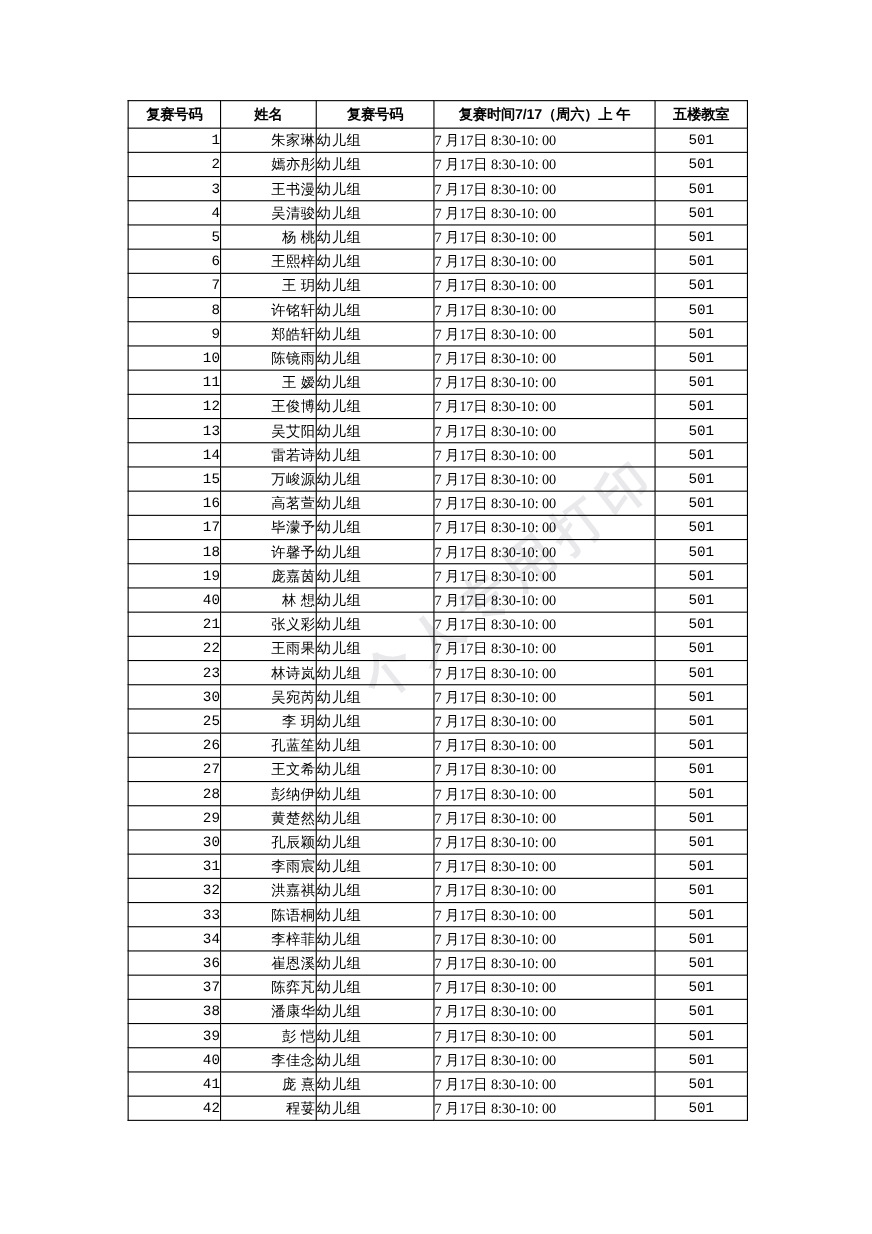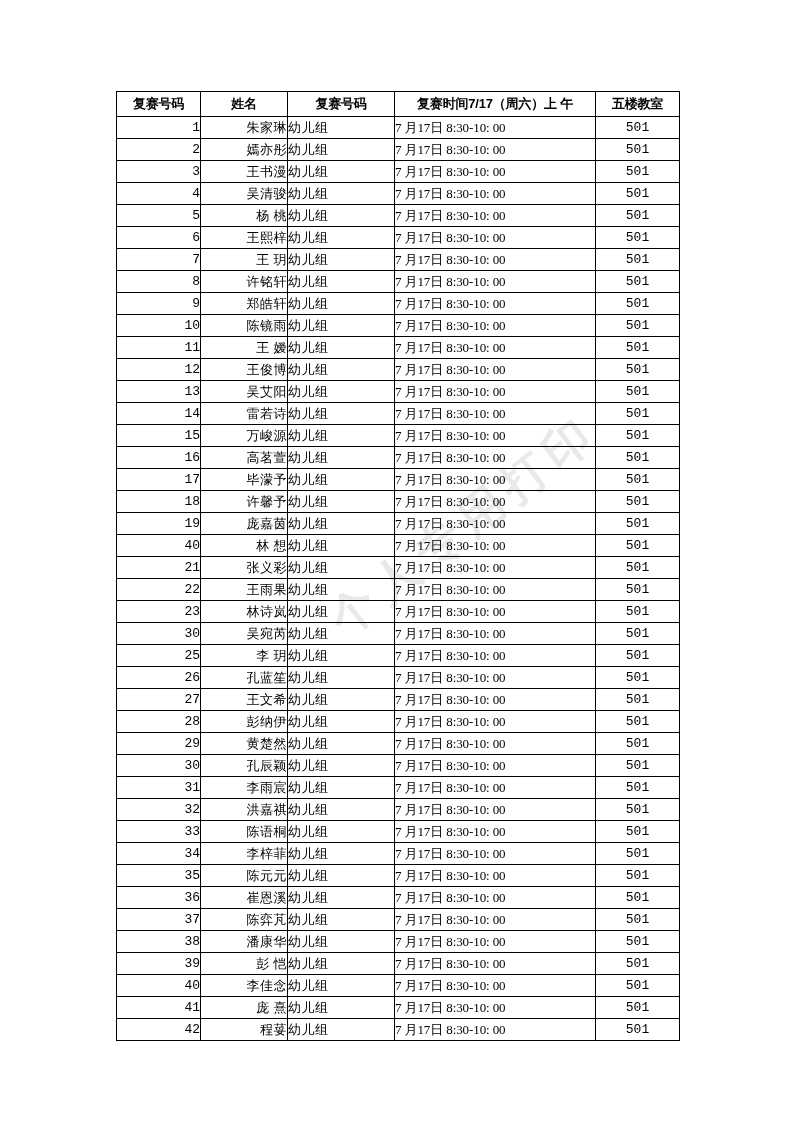--- a/index.html
+++ b/index.html
@@ -362,27 +362,20 @@
             <td class="t-room">501</td>
           </tr>
           <tr>
             <td class="t-num">34</td>
             <td class="t-name">李梓菲</td>
             <td class="t-group">幼儿组</td>
             <td class="t-time">7 月17日 8:30-10: 00</td>
             <td class="t-room">501</td>
           </tr>
           <tr>
-            <td class="t-num">35</td>
-            <td class="t-name">陈元元</td>
-            <td class="t-group">幼儿组</td>
-            <td class="t-time">7 月17日 8:30-10: 00</td>
-            <td class="t-room">501</td>
-          </tr>
-          <tr>
             <td class="t-num">36</td>
             <td class="t-name">崔恩溪</td>
             <td class="t-group">幼儿组</td>
             <td class="t-time">7 月17日 8:30-10: 00</td>
             <td class="t-room">501</td>
           </tr>
           <tr>
             <td class="t-num">37</td>
             <td class="t-name">陈弈芃</td>
             <td class="t-group">幼儿组</td>

